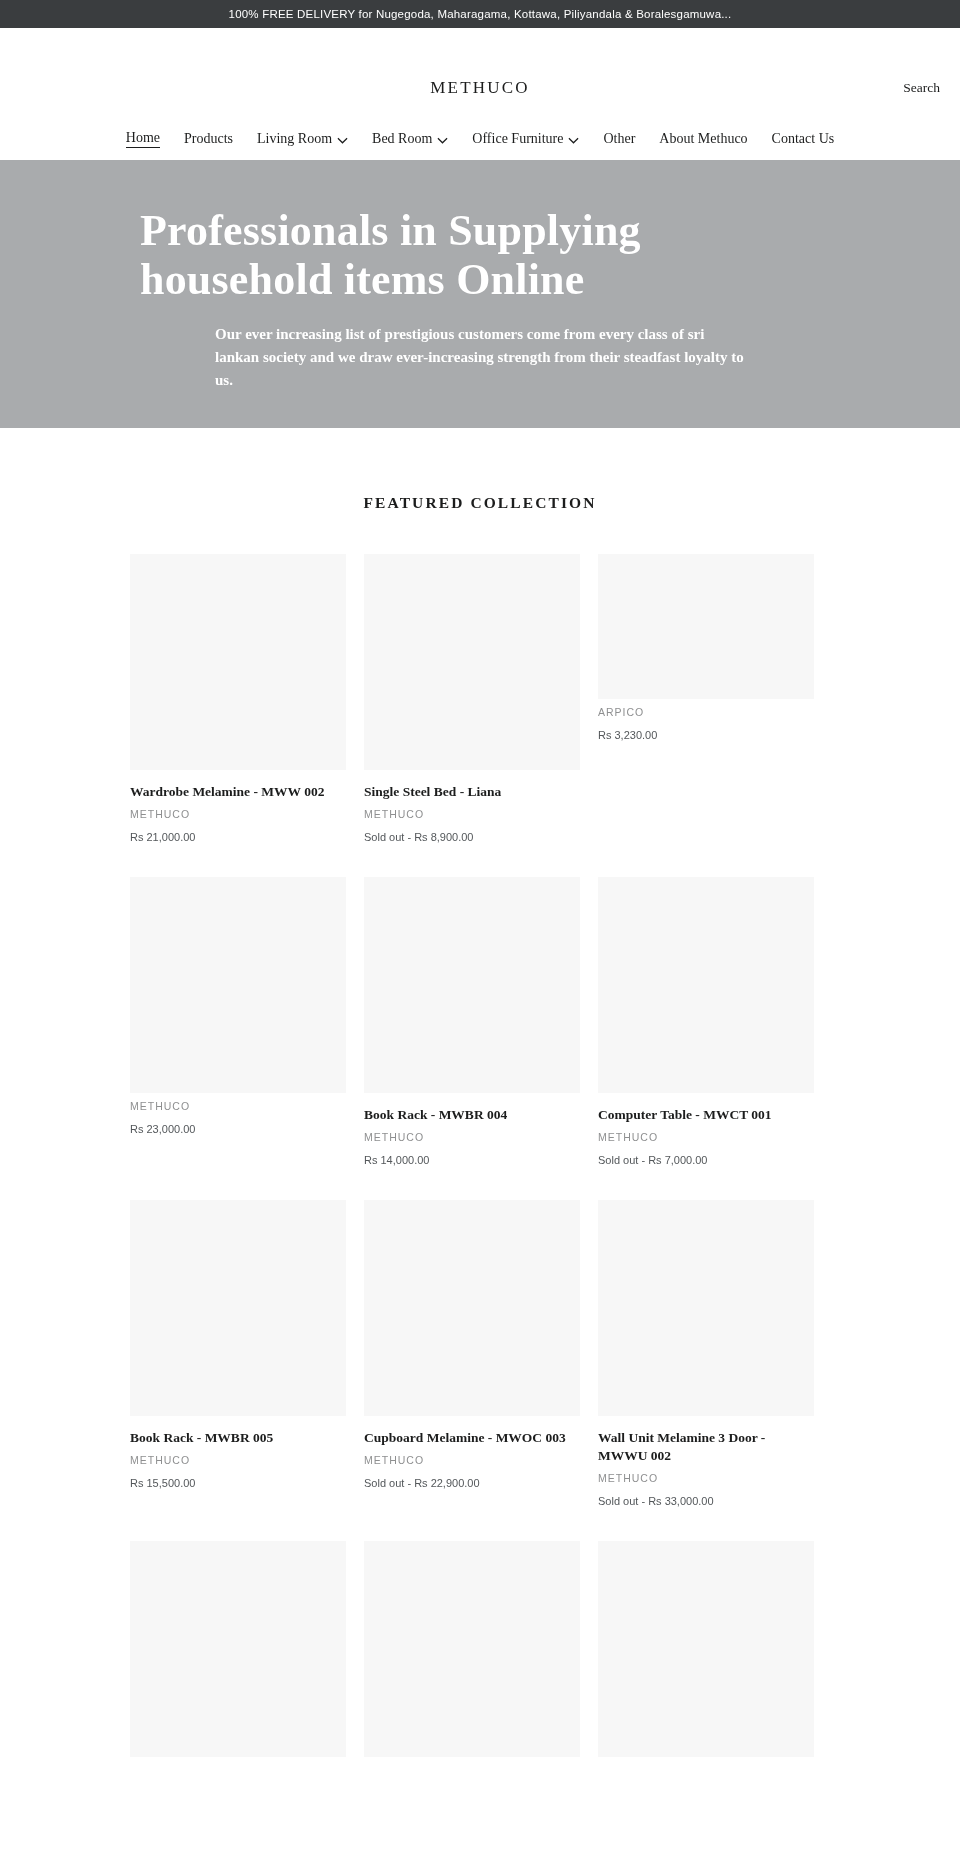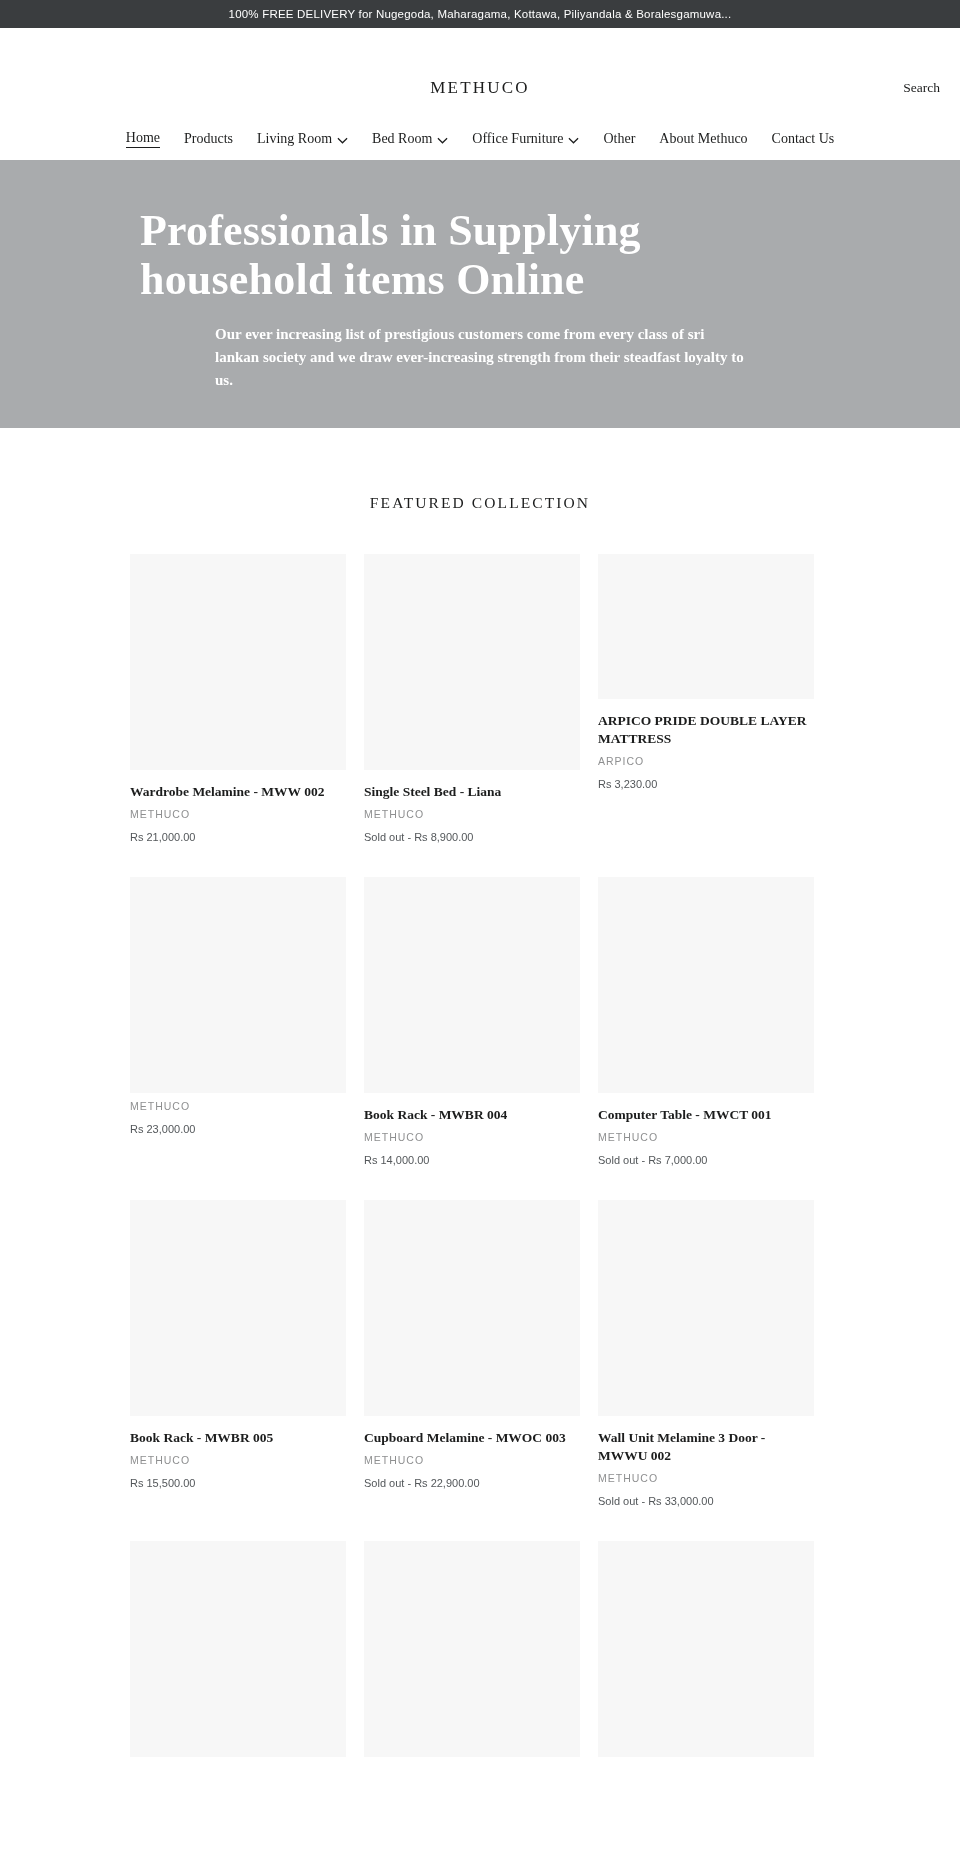--- a/index.html
+++ b/index.html
@@ -116,21 +116,21 @@
   
   .section {
     padding-top: 66px;
   }
   .section-title {
     text-align: center;
     font-family: "Liberation Serif", serif;
     font-size: 15.5px;
     letter-spacing: 2.1px;
     color: #1c1d1d;
-    font-weight: normal;
+    font-weight: bold;
     margin-bottom: 42px;
   }
 
   .grid {
     width: 700px;
     margin: 0 auto;
     display: grid;
     grid-template-columns: repeat(3, 216px);
     column-gap: 18px;
     row-gap: 0px;
@@ -235,21 +235,20 @@
         <div class="card-price">Rs 21,000.00</div>
       </div>
       <div class="card">
         <div class="card-media" style="height: 216px;"></div>
         <div class="card-title">Single Steel Bed - Liana</div>
         <div class="card-vendor">METHUCO</div>
         <div class="card-price">Sold out - Rs 8,900.00</div>
       </div>
       <div class="card">
         <div class="card-media" style="height: 145px;"></div>
-        <div class="card-title">ARPICO PRIDE DOUBLE LAYER MATTRESS</div>
         <div class="card-vendor">ARPICO</div>
         <div class="card-price">Rs 3,230.00</div>
       </div>
       <div class="card">
         <div class="card-media" style="height: 216px;"></div>
         <div class="card-vendor">METHUCO</div>
         <div class="card-price">Rs 23,000.00</div>
       </div>
       <div class="card">
         <div class="card-media" style="height: 216px;"></div>

